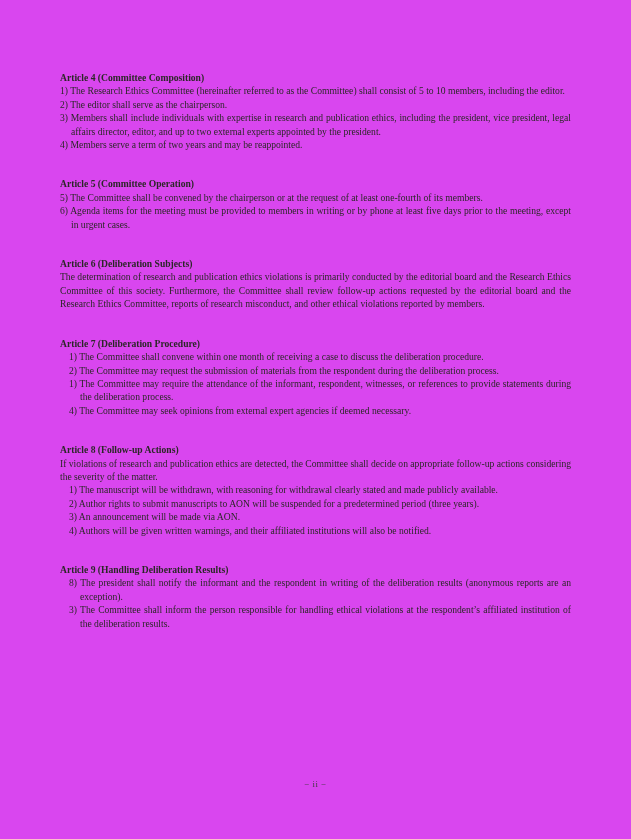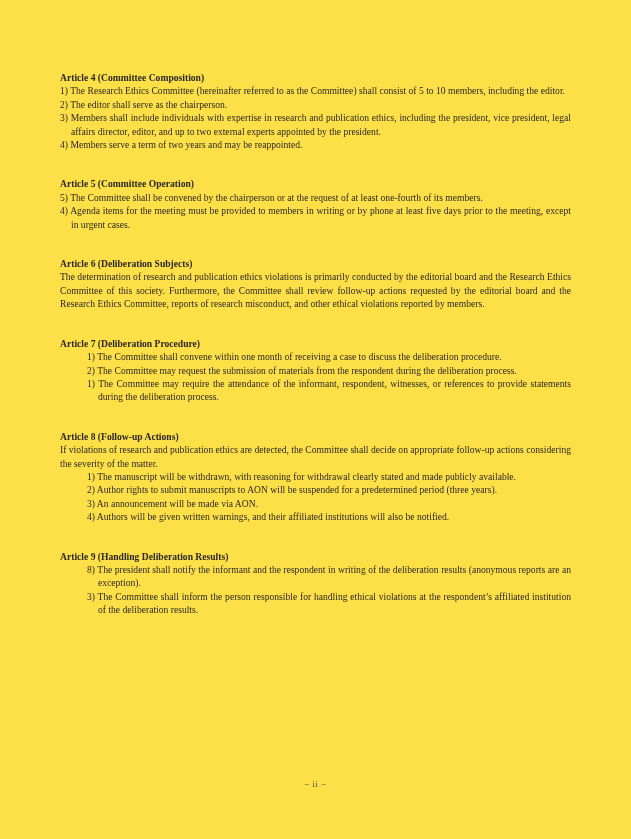--- a/index.html
+++ b/index.html
@@ -4,21 +4,21 @@
 <style>
   html, body {
     margin: 0;
     padding: 0;
     background: #ffffff;
   }
   .page {
     position: relative;
     width: 631px;
     height: 839px;
-    background: #fde047;
+    background: #d946ef;
     overflow: hidden;
     font-family: "Liberation Serif", serif;
     color: #2b2727;
   }
   .content {
     position: absolute;
     left: 60px;
     top: 71px;
     width: 511px;
     font-size: 9.6px;
@@ -35,21 +35,21 @@
     margin: 0;
     text-align: justify;
   }
   
   p.item {
     padding-left: 11px;
     text-indent: -11px;
   }
   
   .indented p.item {
-    margin-left: 27px;
+    margin-left: 9px;
   }
   .footer {
     position: absolute;
     left: 0;
     top: 779px;
     width: 631px;
     text-align: center;
     font-family: "Liberation Serif", serif;
     font-size: 8.8px;
     color: #3a3a3a;
@@ -66,33 +66,34 @@
       <h3>Article 4 (Committee Composition)</h3>
       <p class="item">1) The Research Ethics Committee (hereinafter referred to as the Committee) shall consist of 5 to 10 members, including the editor.</p>
       <p class="item">2) The editor shall serve as the chairperson.</p>
       <p class="item">3) Members shall include individuals with expertise in research and publication ethics, including the president, vice president, legal affairs director, editor, and up to two external experts appointed by the president.</p>
       <p class="item">4) Members serve a term of two years and may be reappointed.</p>
     </div>
 
     <div class="article">
       <h3>Article 5 (Committee Operation)</h3>
       <p class="item">5) The Committee shall be convened by the chairperson or at the request of at least one-fourth of its members.</p>
-      <p class="item">4) Agenda items for the meeting must be provided to members in writing or by phone at least five days prior to the meeting, except in urgent cases.</p>
+      <p class="item">6) Agenda items for the meeting must be provided to members in writing or by phone at least five days prior to the meeting, except in urgent cases.</p>
     </div>
 
     <div class="article">
       <h3>Article 6 (Deliberation Subjects)</h3>
       <p>The determination of research and publication ethics violations is primarily conducted by the editorial board and the Research Ethics Committee of this society. Furthermore, the Committee shall review follow-up actions requested by the editorial board and the Research Ethics Committee, reports of research misconduct, and other ethical violations reported by members.</p>
     </div>
 
     <div class="article indented">
       <h3>Article 7 (Deliberation Procedure)</h3>
       <p class="item">1) The Committee shall convene within one month of receiving a case to discuss the deliberation procedure.</p>
       <p class="item">2) The Committee may request the submission of materials from the respondent during the deliberation process.</p>
       <p class="item">1) The Committee may require the attendance of the informant, respondent, witnesses, or references to provide statements during the deliberation process.</p>
+      <p class="item">4) The Committee may seek opinions from external expert agencies if deemed necessary.</p>
     </div>
 
     <div class="article indented">
       <h3>Article 8 (Follow-up Actions)</h3>
       <p>If violations of research and publication ethics are detected, the Committee shall decide on appropriate follow-up actions considering the severity of the matter.</p>
       <p class="item">1) The manuscript will be withdrawn, with reasoning for withdrawal clearly stated and made publicly available.</p>
       <p class="item">2) Author rights to submit manuscripts to AON will be suspended for a predetermined period (three years).</p>
       <p class="item">3) An announcement will be made via AON.</p>
       <p class="item">4) Authors will be given written warnings, and their affiliated institutions will also be notified.</p>
     </div>

